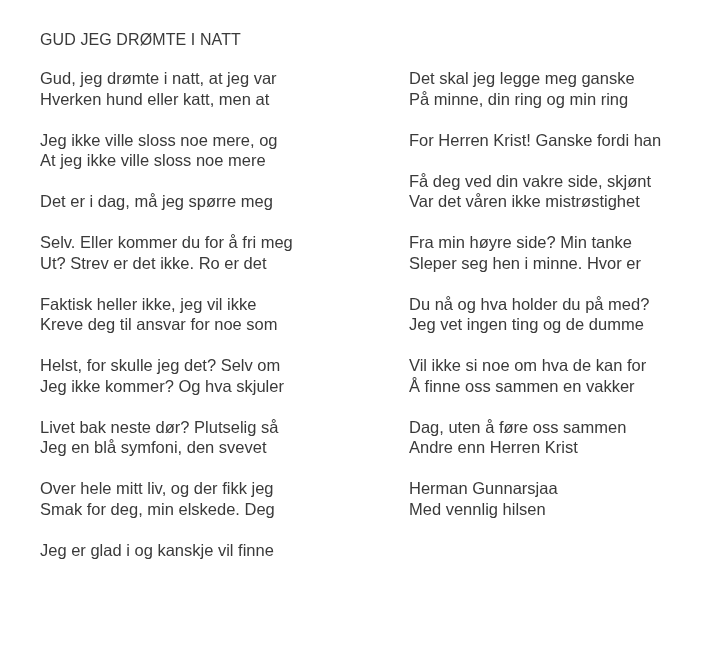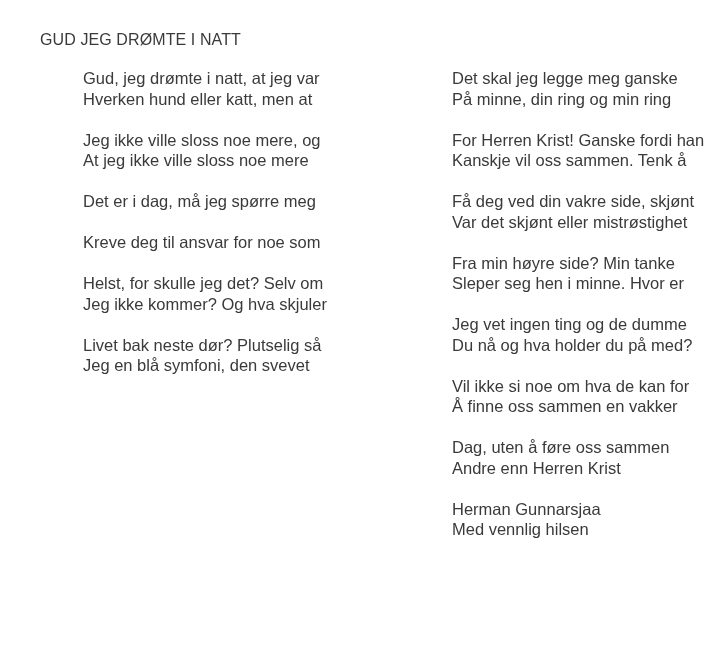--- a/index.html
+++ b/index.html
@@ -31,21 +31,20 @@
     .col-left { left: 40px; }
     .col-right { left: 409px; }
     .stanza {
       margin: 0 0 20.5px 0;
     }
     .line {
       font-size: 16.5px;
       line-height: 20.5px;
       white-space: nowrap;
       display: block;
-      margin-left: 43px;
     }
   </style>
 </head>
 <body>
 
 <div>
   <div class="title">GUD JEG DRØMTE I NATT</div>
 
   <div class="column col-left">
     <div class="stanza">
@@ -53,54 +52,63 @@
       <span class="line">Hverken hund eller katt, men at</span>
     </div>
     <div class="stanza">
       <span class="line">Jeg ikke ville sloss noe mere, og</span>
       <span class="line">At jeg ikke ville sloss noe mere</span>
     </div>
     <div class="stanza">
       <span class="line">Det er i dag, må jeg spørre meg</span>
     </div>
     <div class="stanza">
+      <span class="line">Selv. Eller kommer du for å fri meg</span>
+      <span class="line">Ut? Strev er det ikke. Ro er det</span>
+    </div>
+    <div class="stanza">
+      <span class="line">Faktisk heller ikke, jeg vil ikke</span>
       <span class="line">Kreve deg til ansvar for noe som</span>
     </div>
     <div class="stanza">
       <span class="line">Helst, for skulle jeg det? Selv om</span>
       <span class="line">Jeg ikke kommer? Og hva skjuler</span>
     </div>
     <div class="stanza">
       <span class="line">Livet bak neste dør? Plutselig så</span>
       <span class="line">Jeg en blå symfoni, den svevet</span>
     </div>
     <div class="stanza">
+      <span class="line">Over hele mitt liv, og der fikk jeg</span>
+      <span class="line">Smak for deg, min elskede. Deg</span>
+    </div>
+    <div class="stanza">
+      <span class="line">Jeg er glad i og kanskje vil finne</span>
     </div>
   </div>
 
   <div class="column col-right">
     <div class="stanza">
       <span class="line">Det skal jeg legge meg ganske</span>
       <span class="line">På minne, din ring og min ring</span>
     </div>
     <div class="stanza">
       <span class="line">For Herren Krist! Ganske fordi han</span>
-      <span class="line">Kanskje vil oss sammen. Tenk å</span>
     </div>
     <div class="stanza">
       <span class="line">Få deg ved din vakre side, skjønt</span>
-      <span class="line">Var det skjønt eller mistrøstighet</span>
+      <span class="line">Var det våren ikke mistrøstighet</span>
     </div>
     <div class="stanza">
       <span class="line">Fra min høyre side? Min tanke</span>
       <span class="line">Sleper seg hen i minne. Hvor er</span>
     </div>
     <div class="stanza">
+      <span class="line">Du nå og hva holder du på med?</span>
       <span class="line">Jeg vet ingen ting og de dumme</span>
-      <span class="line">Du nå og hva holder du på med?</span>
     </div>
     <div class="stanza">
       <span class="line">Vil ikke si noe om hva de kan for</span>
       <span class="line">Å finne oss sammen en vakker</span>
     </div>
     <div class="stanza">
       <span class="line">Dag, uten å føre oss sammen</span>
       <span class="line">Andre enn Herren Krist</span>
     </div>
     <div class="stanza">

